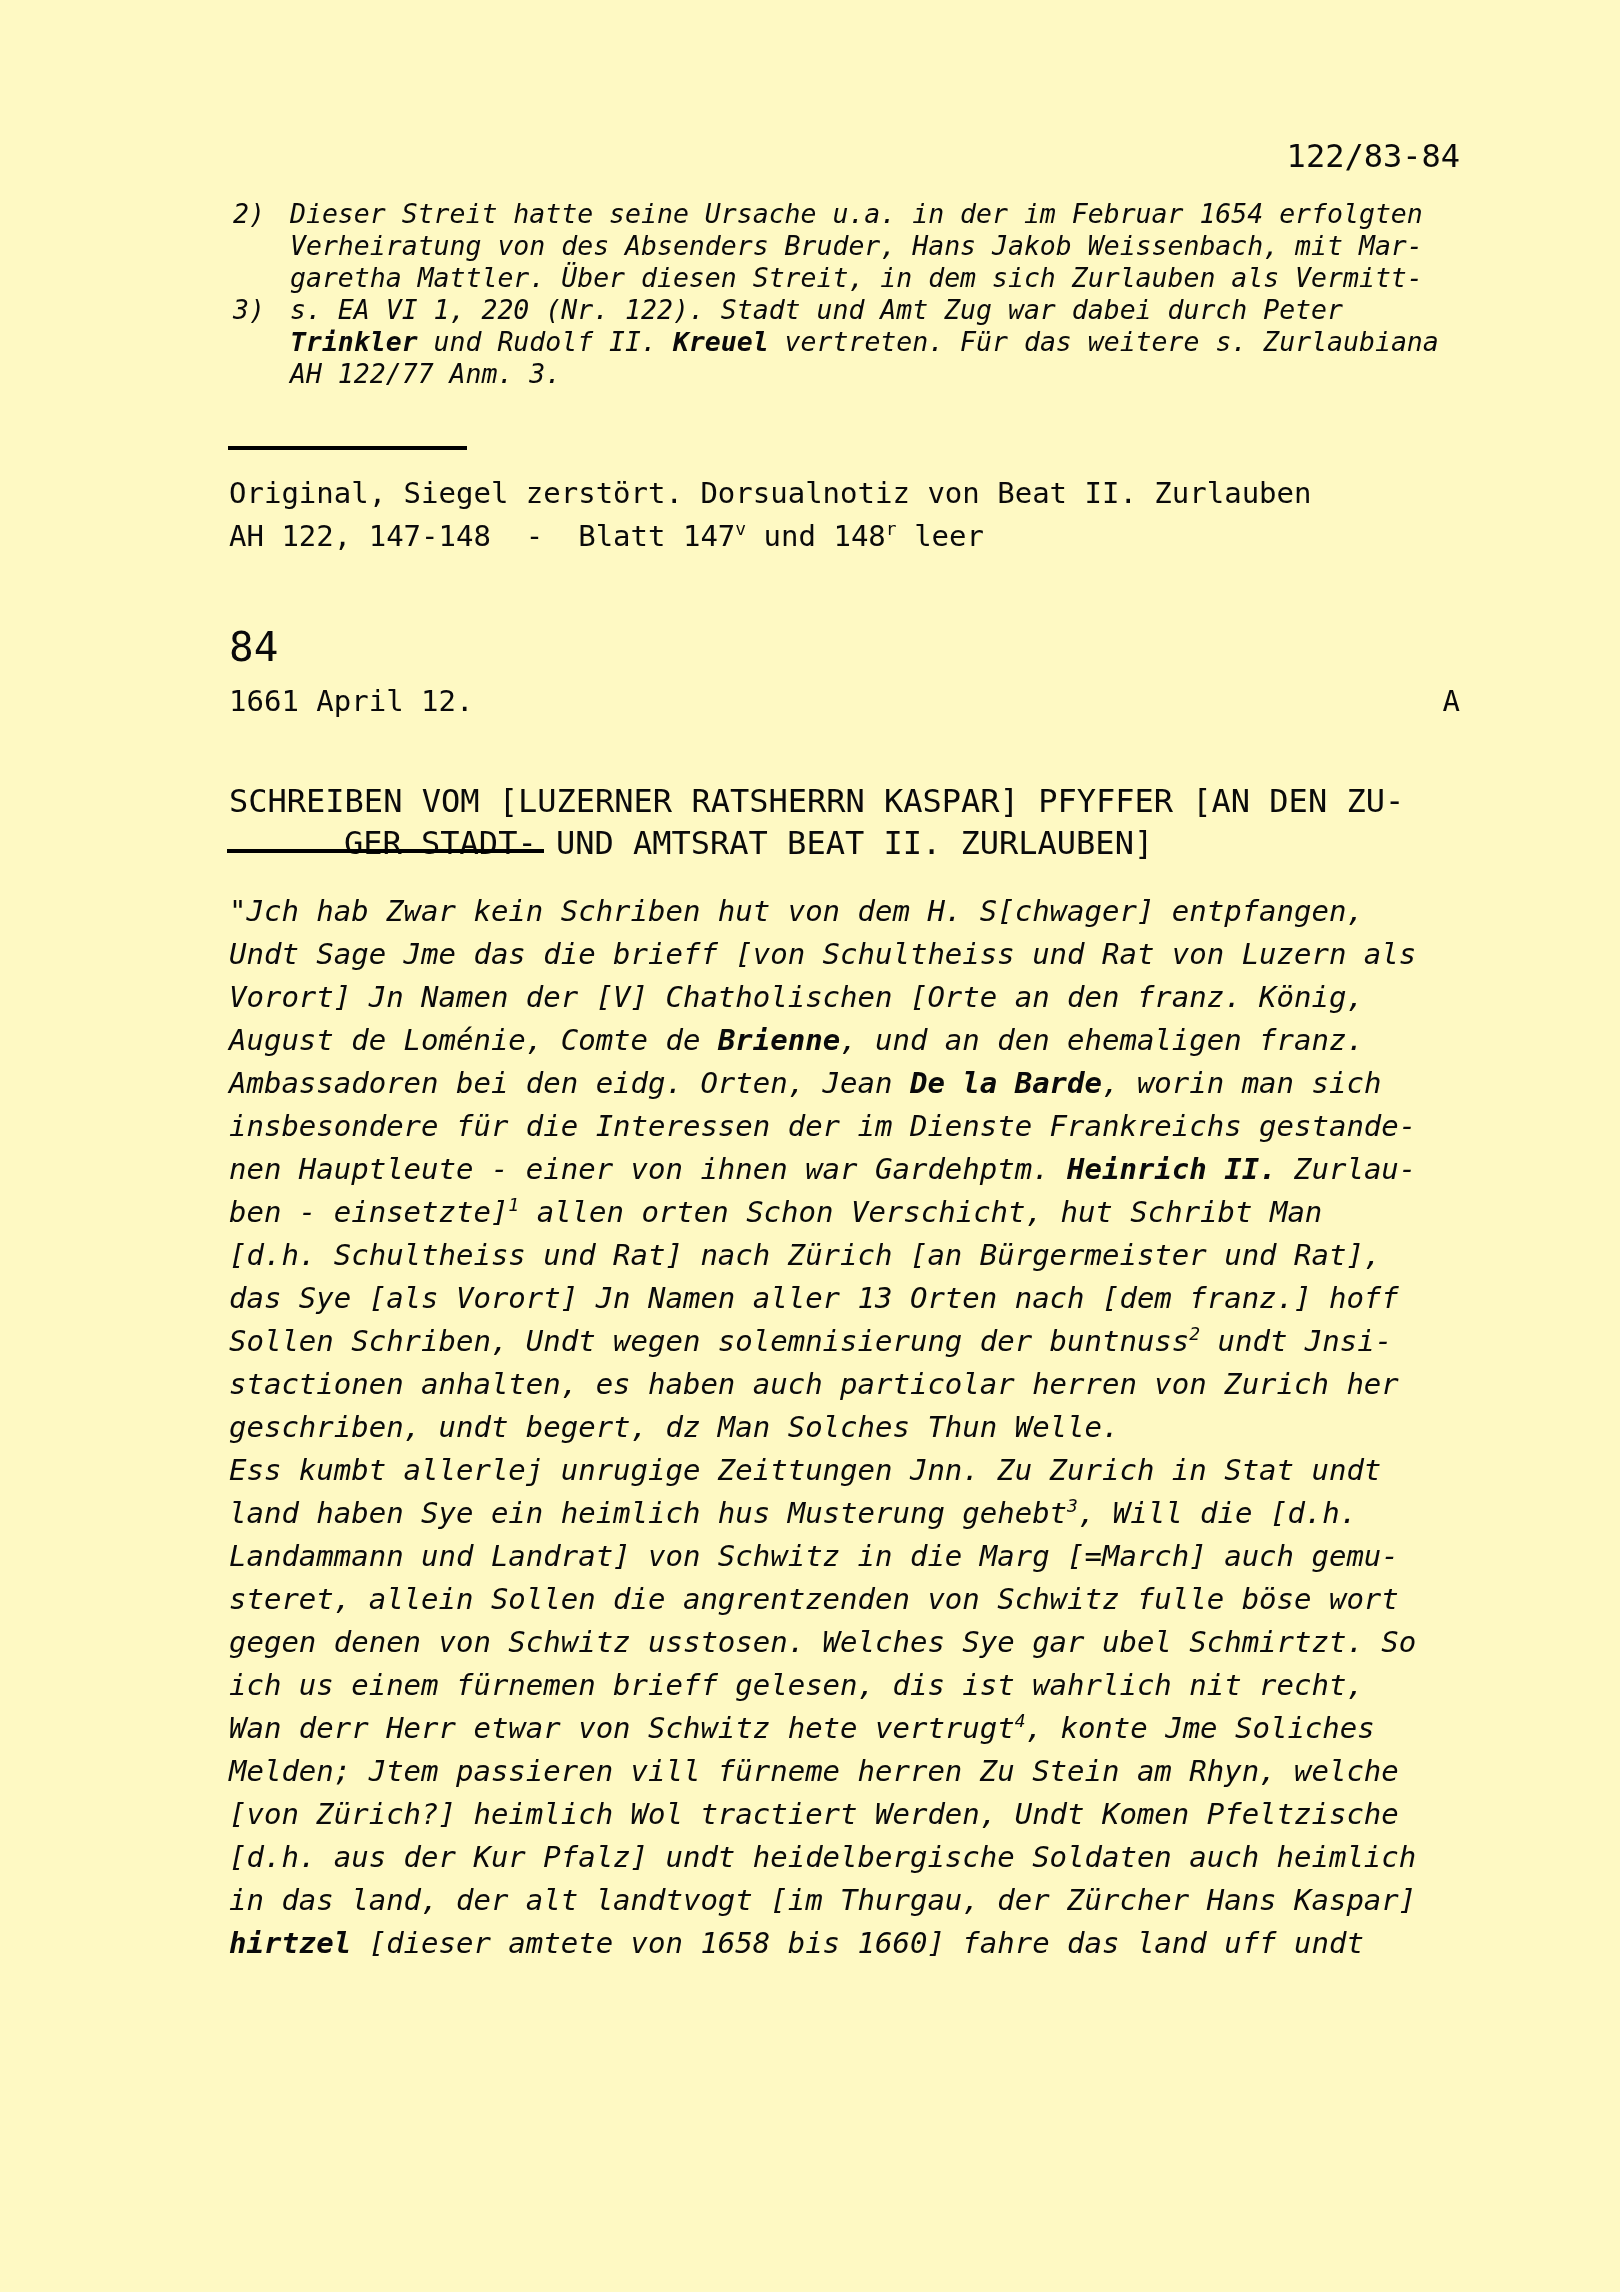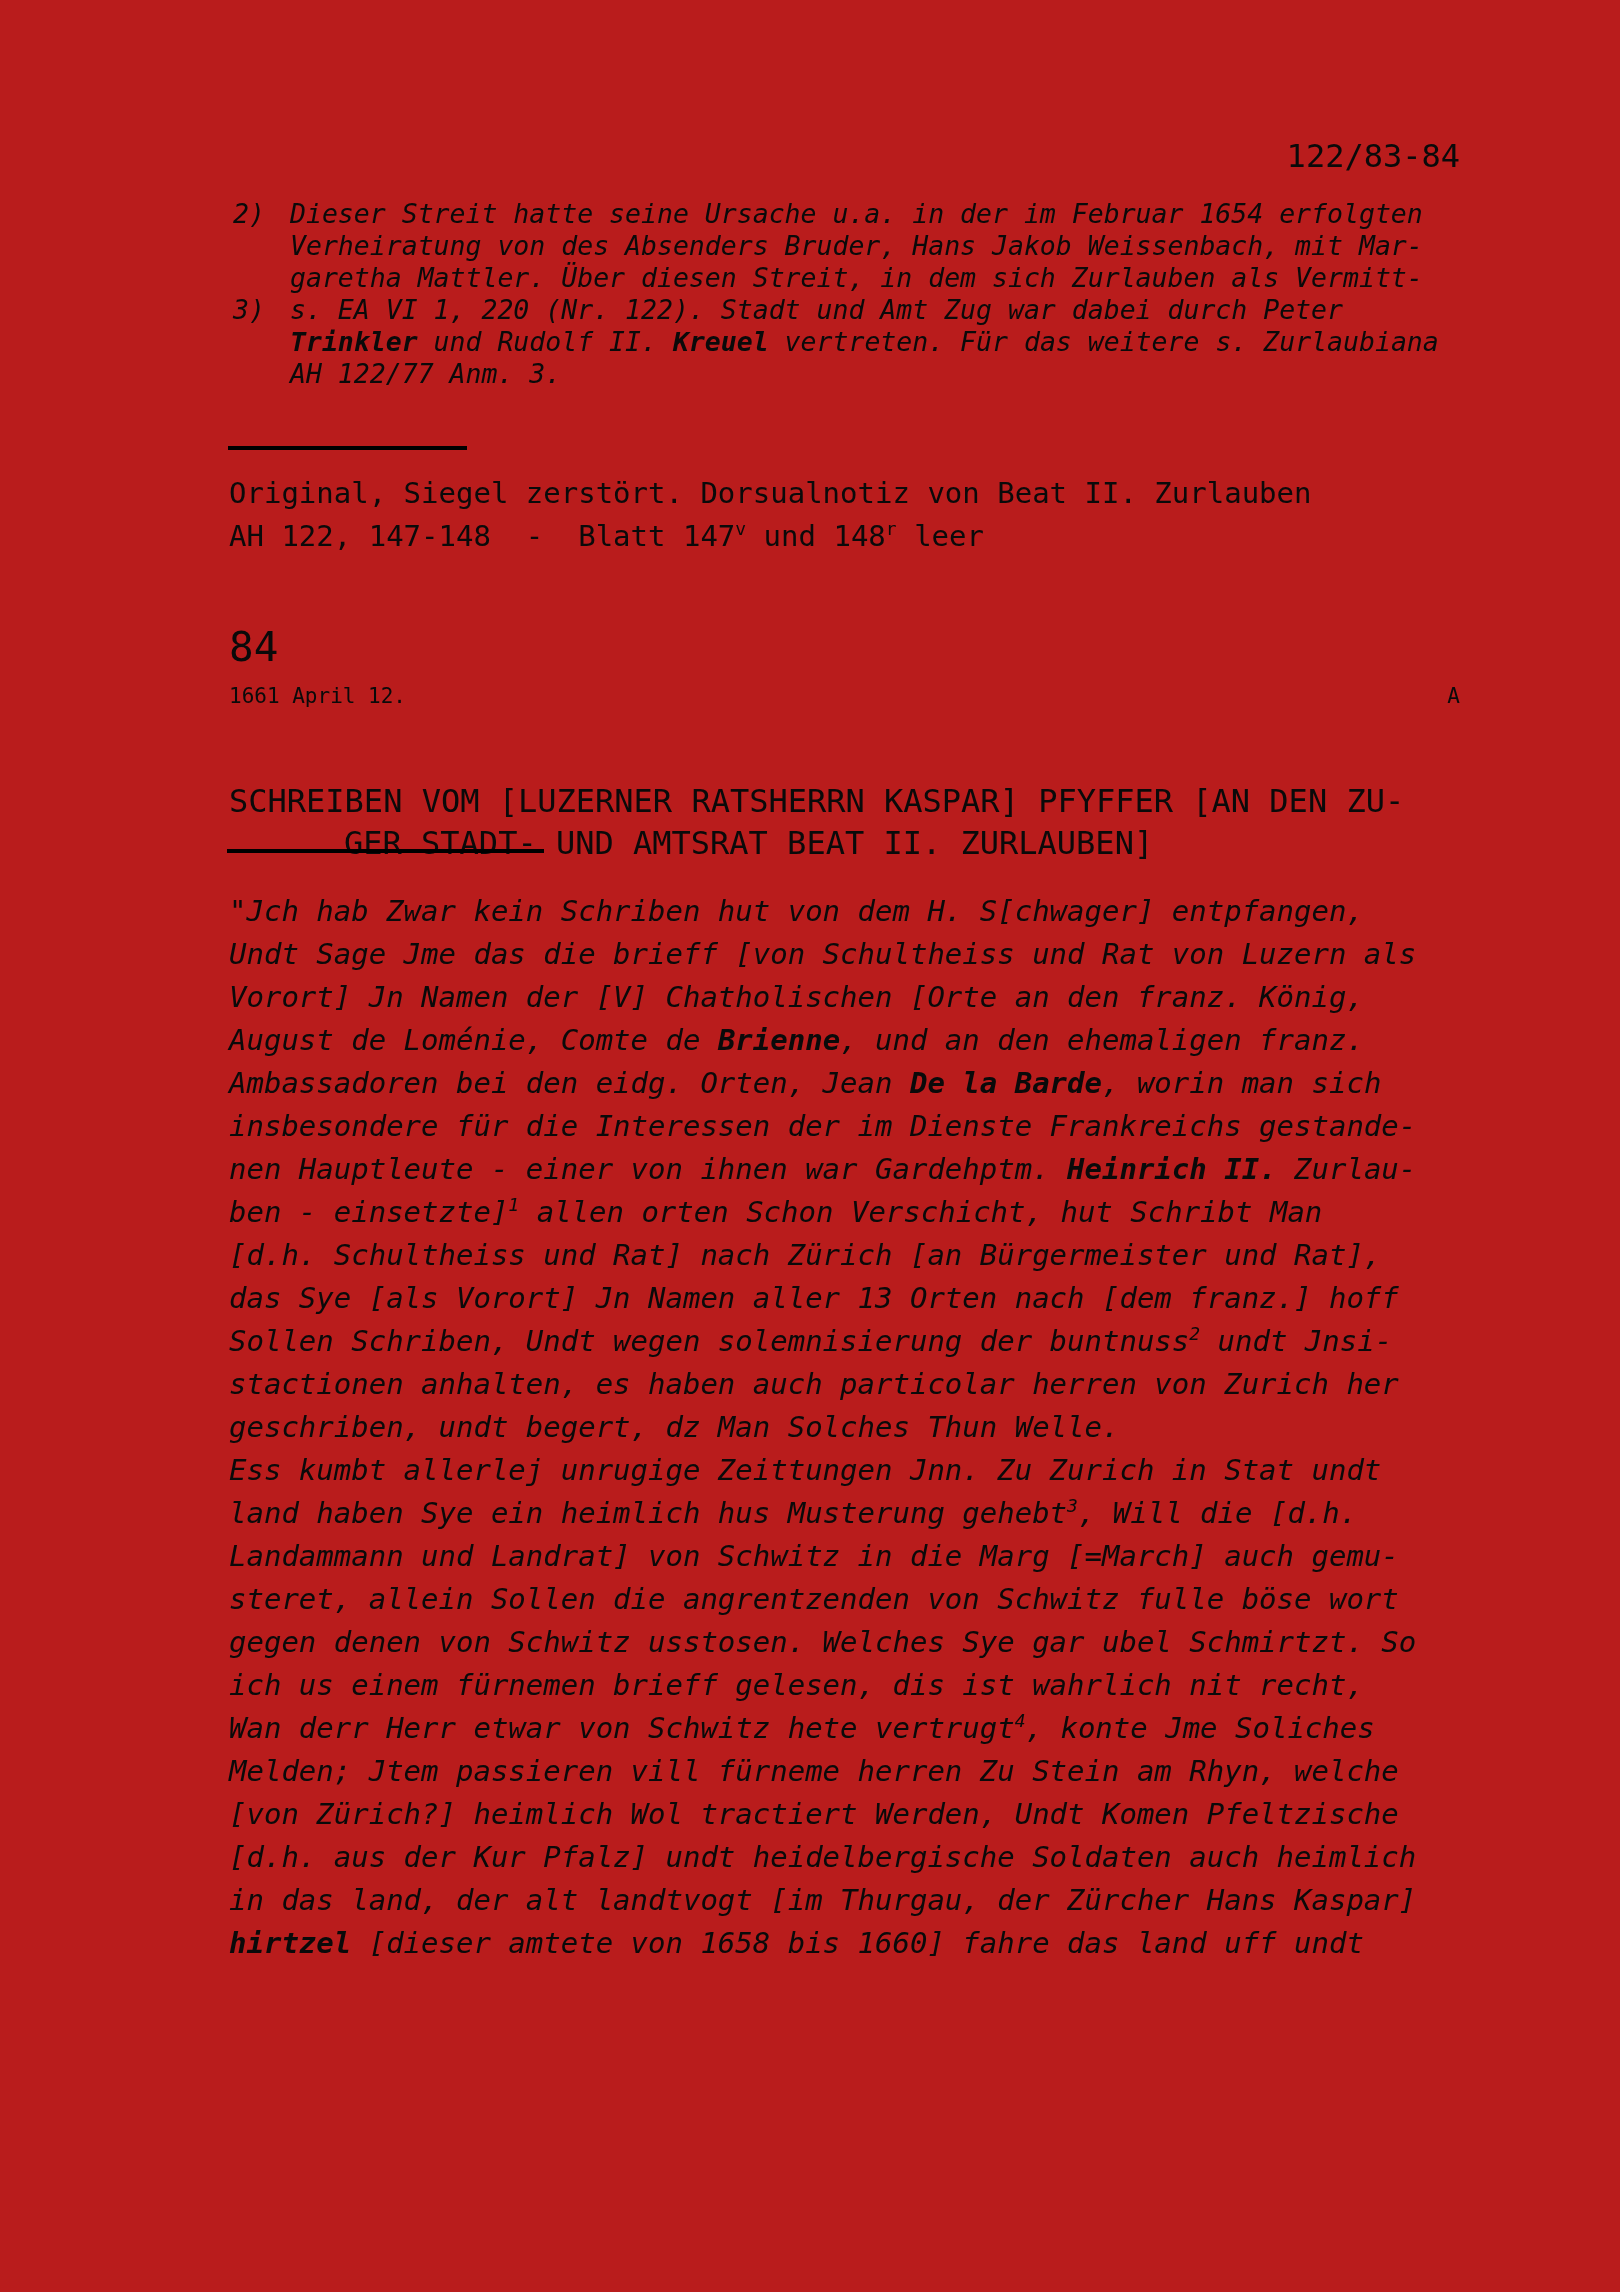--- a/index.html
+++ b/index.html
@@ -1,20 +1,20 @@
 <!DOCTYPE html>
 <html><head>
 <meta charset="utf-8">
 <style>
   html,body { margin:0; padding:0; background:#e8e8e8; }
   .page {
     position: relative;
     width: 1620px;
     height: 2293px;
-    background: #b91c1c;
+    background: #fef9c3;
     color: #0a0a0a;
     font-family: "DejaVu Sans Mono", "Liberation Mono", monospace;
     overflow: hidden;
   }
   .line { white-space: pre; }
   .b { font-weight: bold; }
   sup { font-size: 0.62em; vertical-align: super; line-height: 0; }
 
   .header-ref {
     position: absolute; top: 137px; left: 229px; width: 1231px;
@@ -38,21 +38,21 @@
     font-size: 29px; line-height: 43px;
   }
 
   .doc-number {
     position: absolute; top: 623px; left: 229px; width: 1231px;
     font-size: 41px;
   }
 
   .date-line {
     position: absolute; top: 684px; left: 229px; width: 1231px;
-    display: flex; justify-content: space-between; font-size: 21px;
+    display: flex; justify-content: space-between; font-size: 29px;
   }
 
   .title {
     position: absolute; top: 751px; left: 229px; width: 1274px;
     font-size: 32px; line-height: 42px; margin-top: 29px;
   }
   .title .line:nth-child(2) { padding-left: 115px; }
 
   .body-text {
     position: absolute; top: 890px; left: 229px; width: 1274px;

